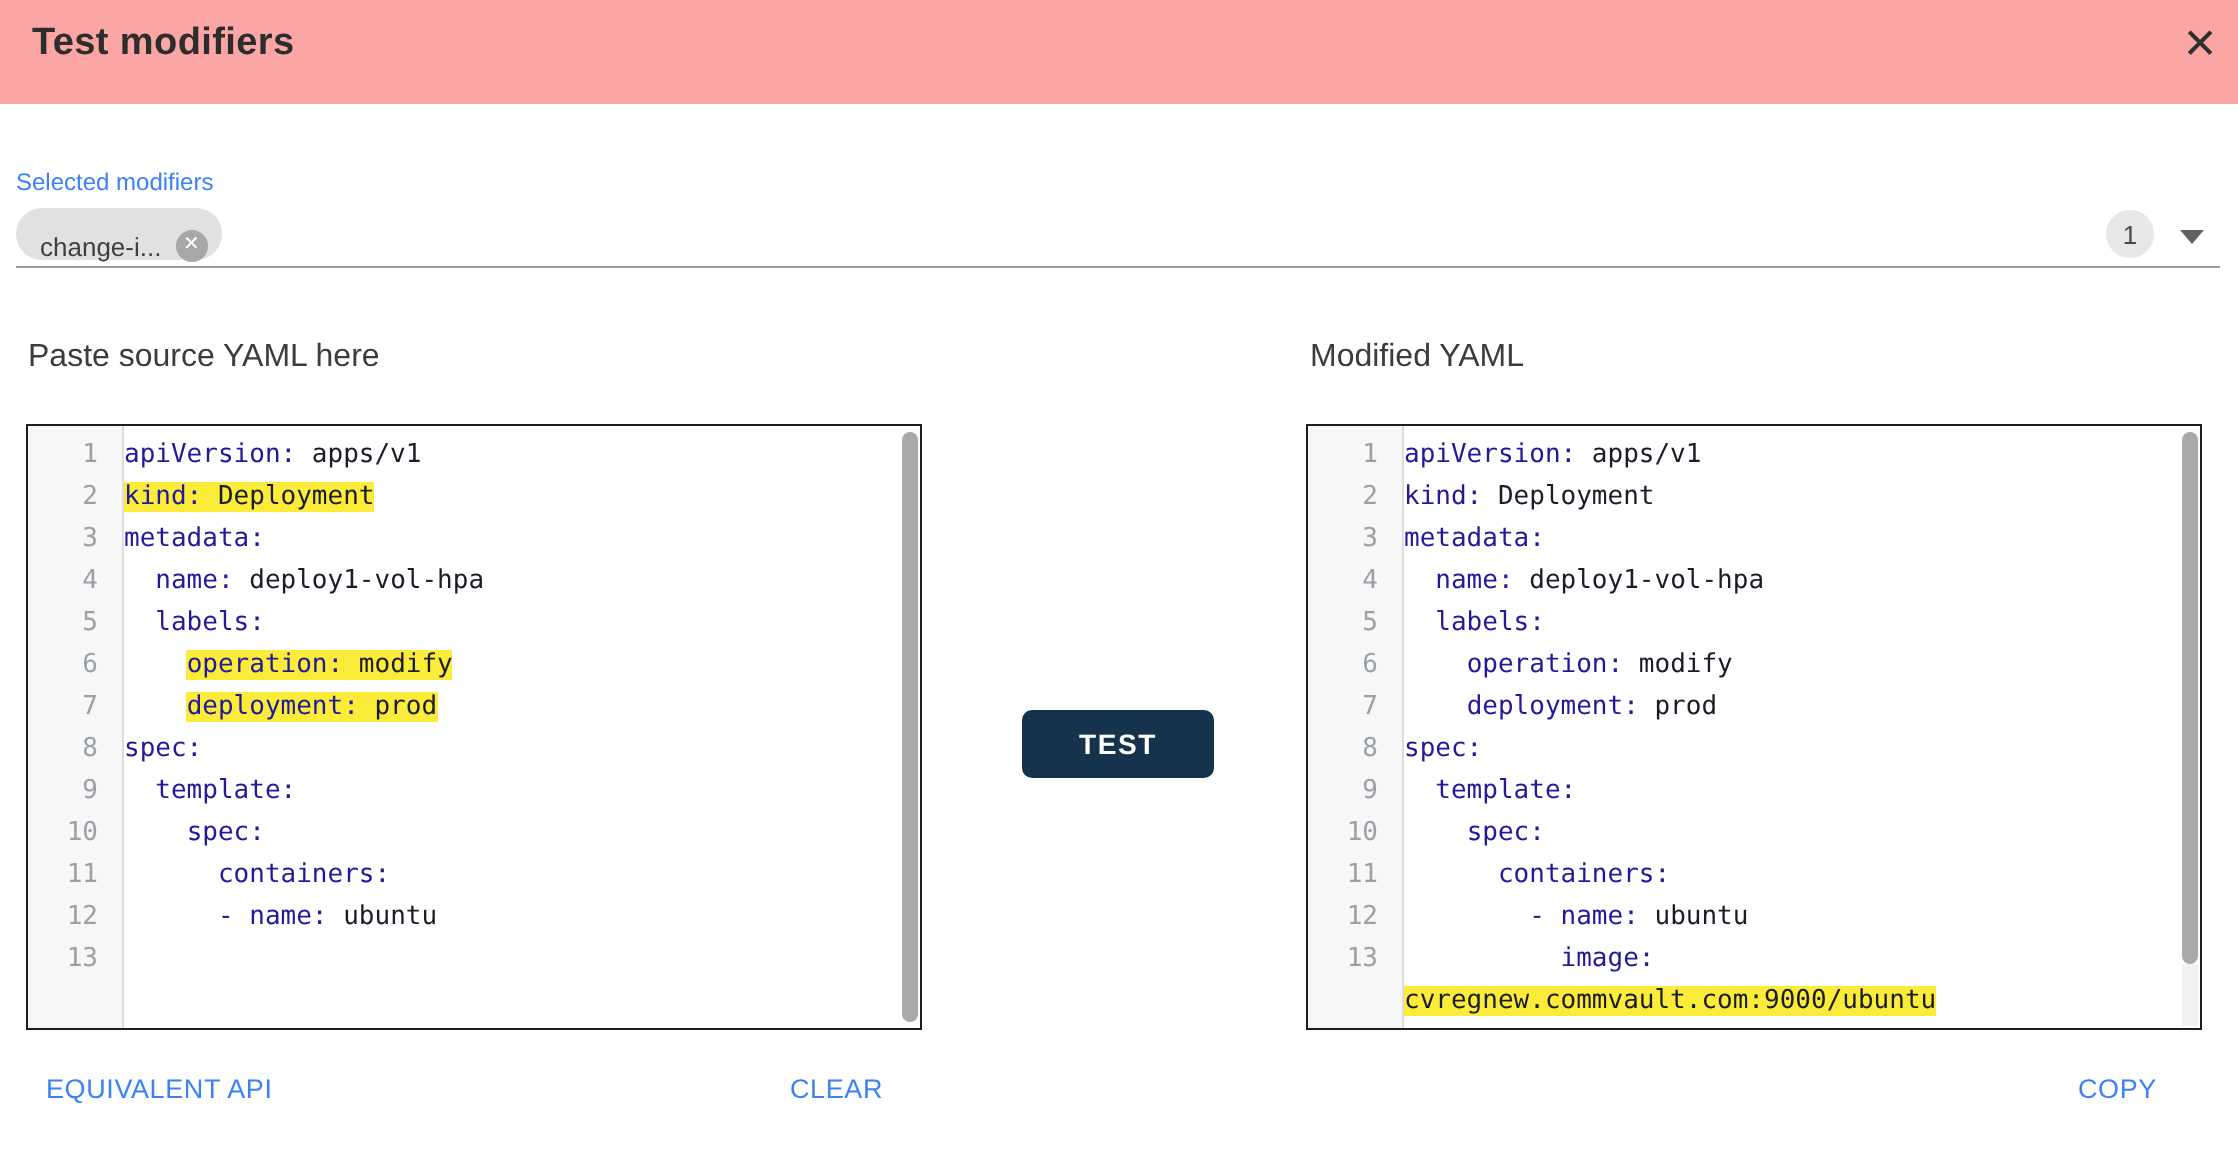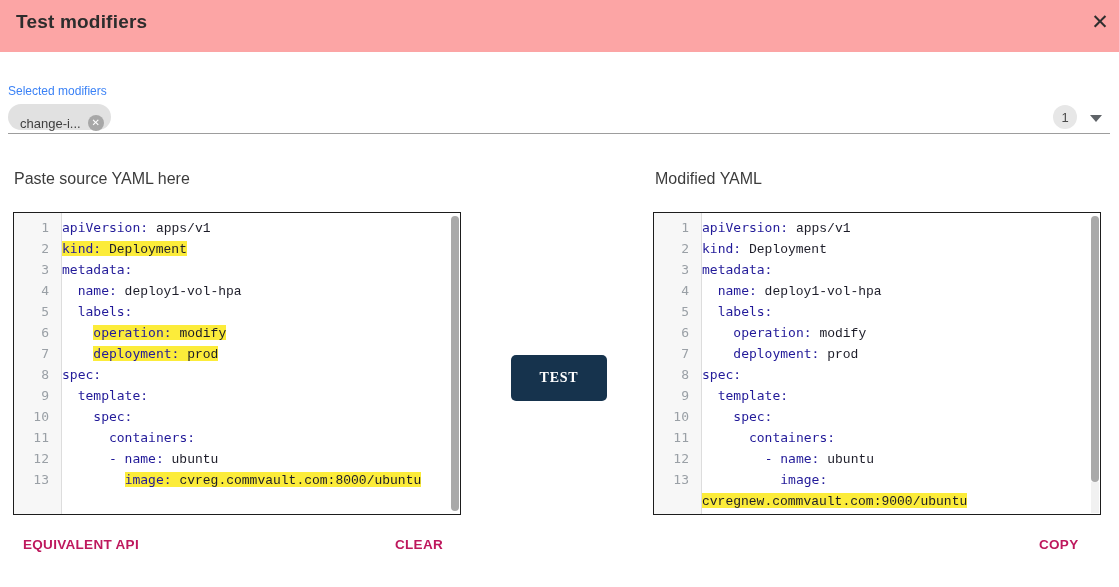--- a/index.html
+++ b/index.html
@@ -35,34 +35,34 @@
     background:#ffffff; overflow:hidden; }
   .editor.src { left:13px; }
   .editor.mod { left:653px; }
   .gutter-bg { position:absolute; left:0; top:0; bottom:0; width:48px; background:#f7f7f7; border-right:1px solid #dddddd; }
   .rows { position:absolute; left:0; top:4px; right:0; }
   .row { display:flex; height:21px; font-family:"DejaVu Sans Mono","Liberation Mono",monospace;
     font-size:13px; line-height:21px; }
   .num { width:42px; padding-right:7px; text-align:right; color:#9aa0a6; flex:none; }
   .code { padding-left:6px; white-space:pre; color:#1c1c28; }
   .code .k { color:#221a99; }
-  .code .v { color:#1c1c28;font-family:Liberation Mono, monospace; }
+  .code .v { color:#1c1c28; }
   .hl { background:var(--hl,#fcec3a); }
   .scrollbar { position:absolute; width:8px; border-radius:4px; background:#a9a9a9; right:1px; }
   .editor.src .scrollbar { top:3px; height:295px; }
   .editor.mod .scrollbar { top:3px; height:266px; }
   .editor.mod .sb-track { position:absolute; width:8px; right:1px; top:269px; height:31px; background:#f1f1f1; }
 
   
-  .test-btn { position:absolute; left:511px; top:355px; width:96px; height:46px; background:var(--btn,#16334d);
-    color:#ffffff; border:none; border-radius:5px; font-family:Liberation Serif, serif;
+  .test-btn { position:absolute; left:511px; top:355px; width:96px; height:34px; background:var(--btn,#16334d);
+    color:#ffffff; border:none; border-radius:5px; font-family:Liberation Sans, sans-serif;
     font-size:14px; font-weight:700; letter-spacing:0.8px; cursor:pointer; }
 
   
-  .action { position:absolute; top:537px; font-size:13.5px; font-weight:700; color:#be185d;
+  .action { position:absolute; top:537px; font-size:13.5px; font-weight:400; color:#3b82f6;
     letter-spacing:0.3px; cursor:pointer; }
   .action.equivalent { left:23px; }
   .action.clear { left:395px; }
   .action.copy { left:1039px; }
 </style>
 </head>
 <body>
 
 <div class="stage">
 
@@ -129,21 +129,20 @@
         <div class="row">
           <div class="num">11</div>
           <div class="code">      <span class="k">containers:</span></div>
         </div>
         <div class="row">
           <div class="num">12</div>
           <div class="code">      <span class="k">- name:</span><span class="v"> ubuntu</span></div>
         </div>
         <div class="row">
           <div class="num">13</div>
-          <div class="code">        <span class="hl"><span class="k">image:</span><span class="v"> cvreg.commvault.com:8000/ubuntu</span></span></div>
         </div>
       </div>
     <div class="scrollbar"></div>
   </div>
 
   <div class="editor mod" id="mod-editor">
     <div class="gutter-bg"></div>
     <div class="rows">
         <div class="row">
           <div class="num">1</div>

